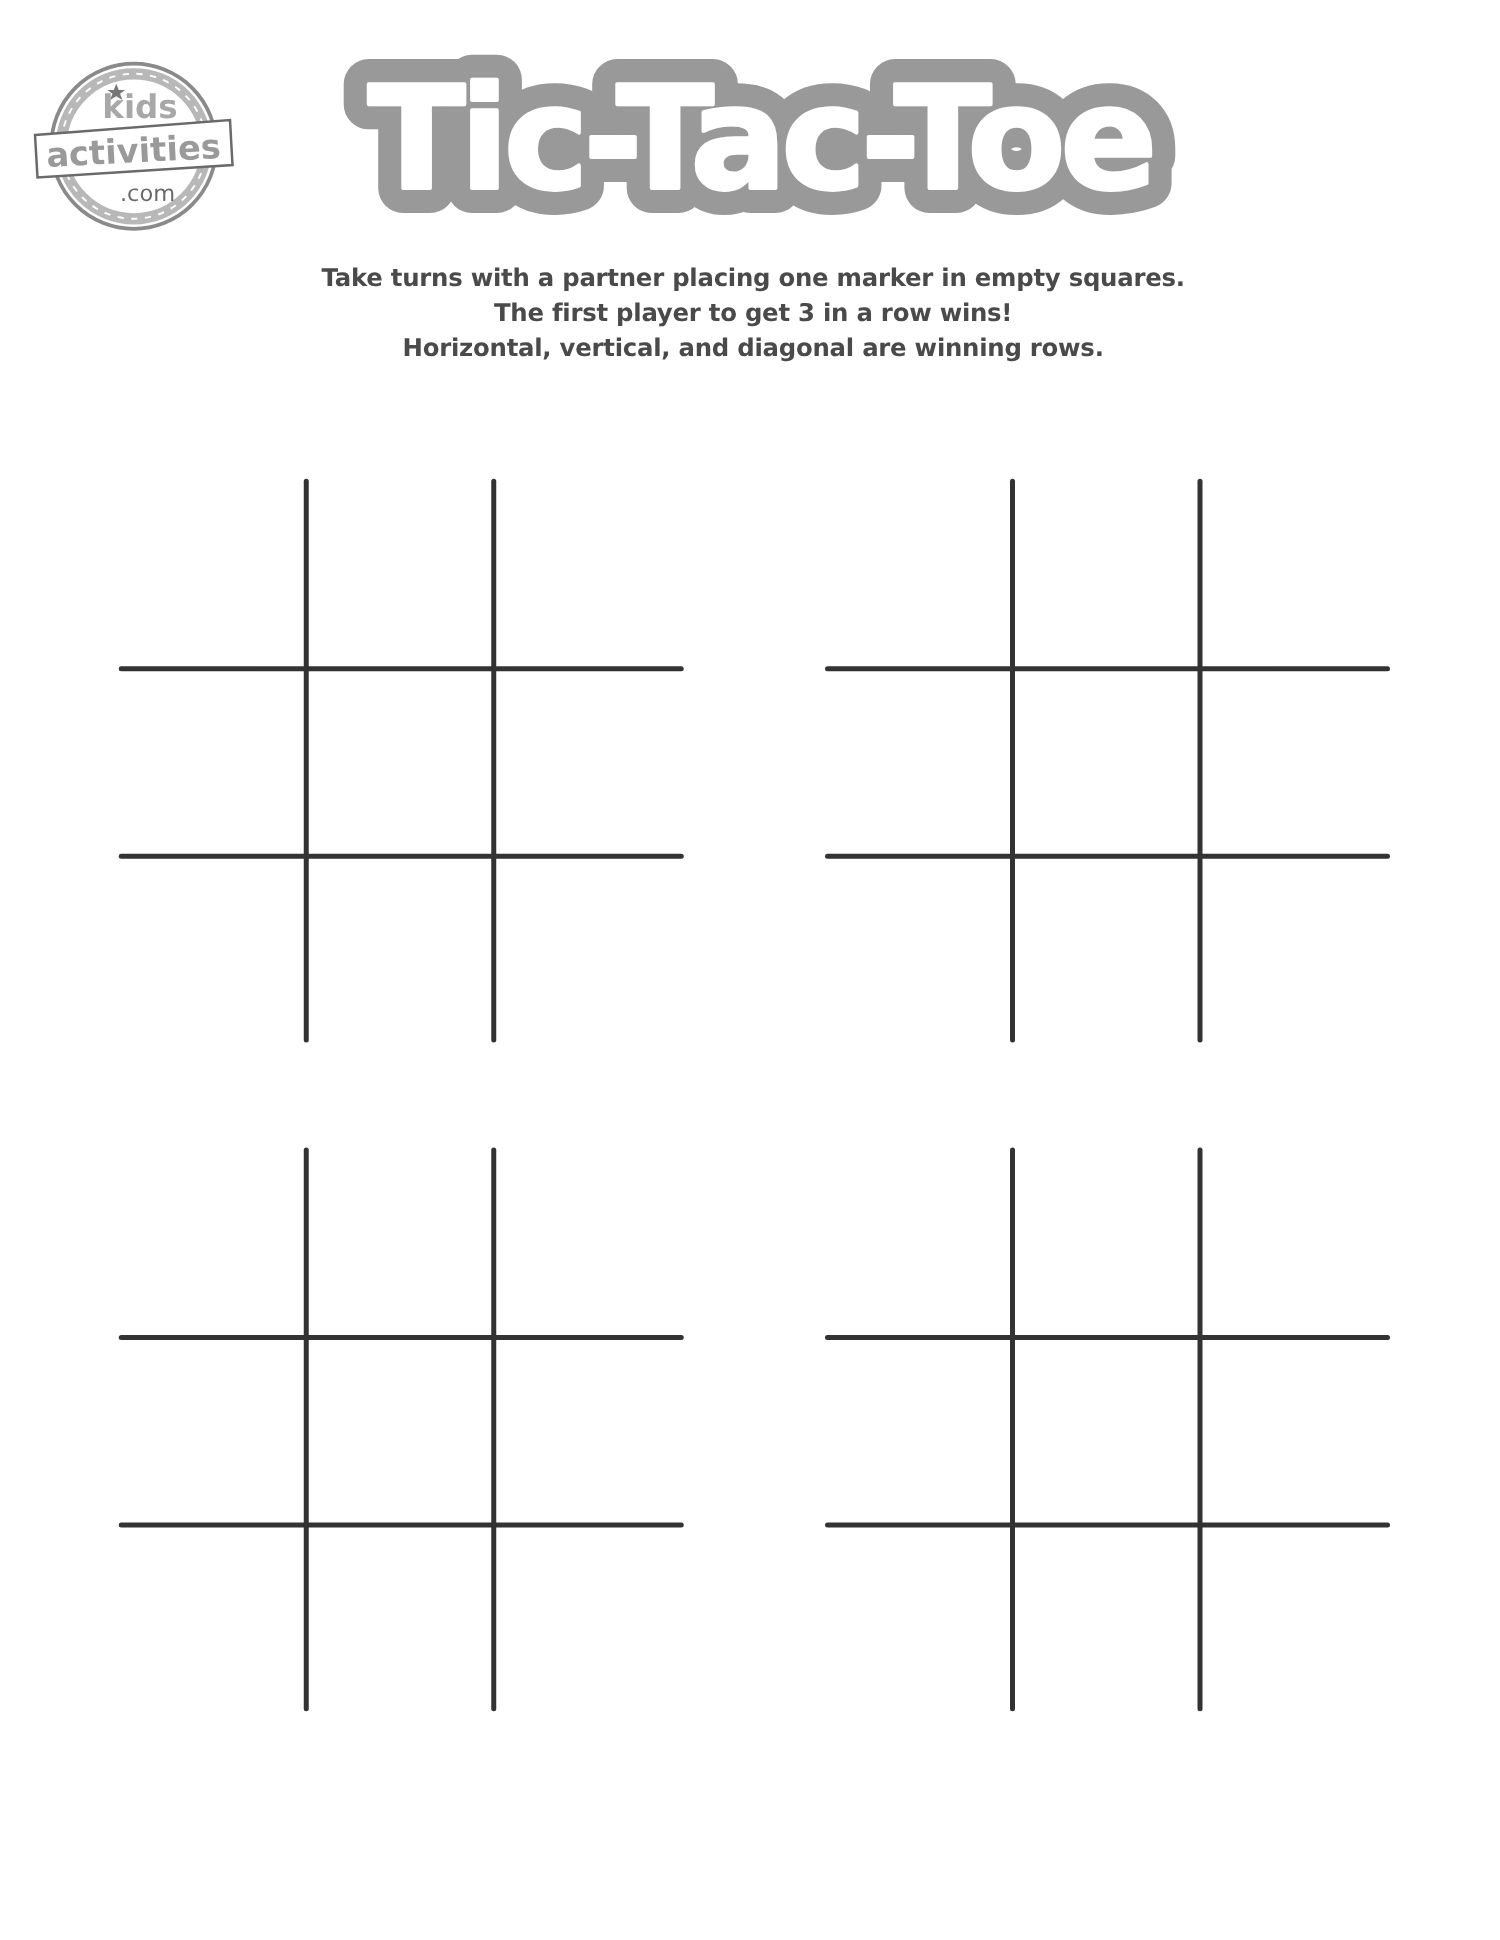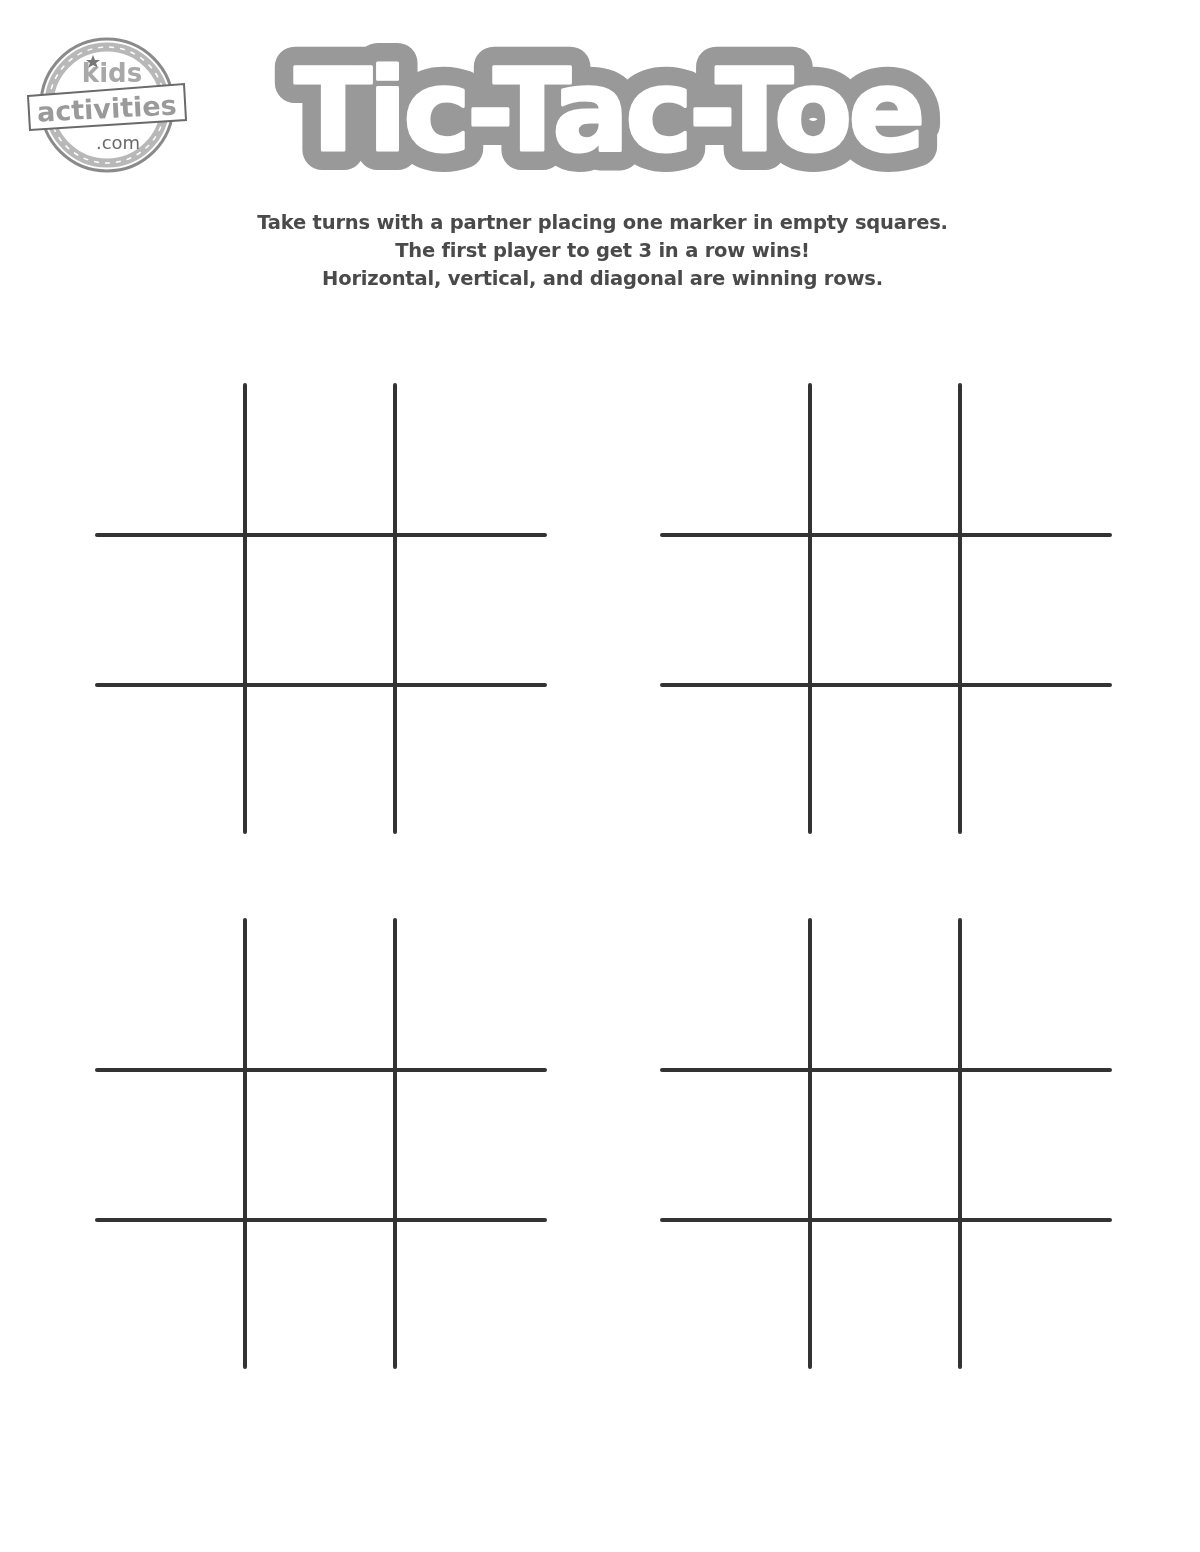--- a/index.html
+++ b/index.html
@@ -1,20 +1,20 @@
 <!DOCTYPE html>
 <html><head>
   <meta charset="utf-8">
   <style>
     html, body { margin: 0; padding: 0; background: #ffffff; }
     body { width: 1200px; height: 1552px; position: relative; overflow: hidden;
            font-family: "DejaVu Sans", sans-serif; }
 
     
-    .logo { position: absolute; left: 22px; top: 32px; width: 170px; height: 150px; }
+    .logo { position: absolute; left: 22px; top: 44px; width: 170px; height: 150px; }
     .logo svg { width: 100%; height: 100%; display: block; }
 
     
     .title { position: absolute; left: 268px; top: 42px; width: 680px; height: 130px; }
     .title svg { width: 100%; height: 100%; display: block; overflow: visible; }
 
     
     .instructions { position: absolute; left: 0; top: 209px; width: 1205px; text-align: center;
                     font-family: "DejaVu Sans", sans-serif; font-weight: bold; font-size: 19.5px;
                     line-height: 28px; color: #4a4a4a; letter-spacing: -0.2px; }

